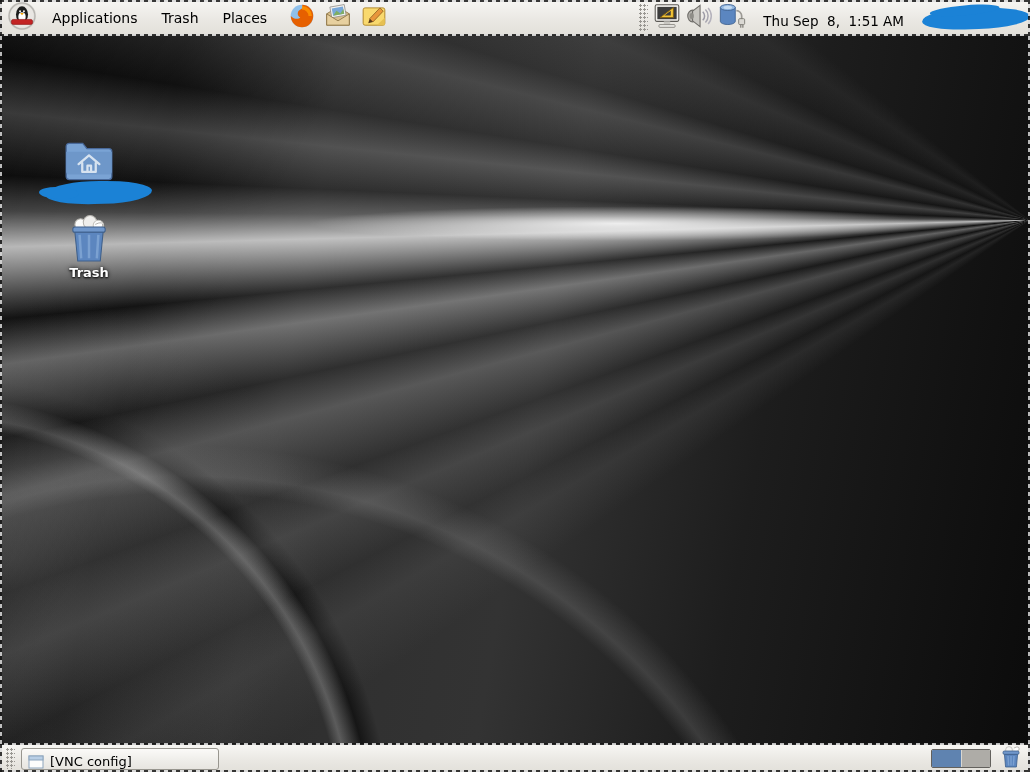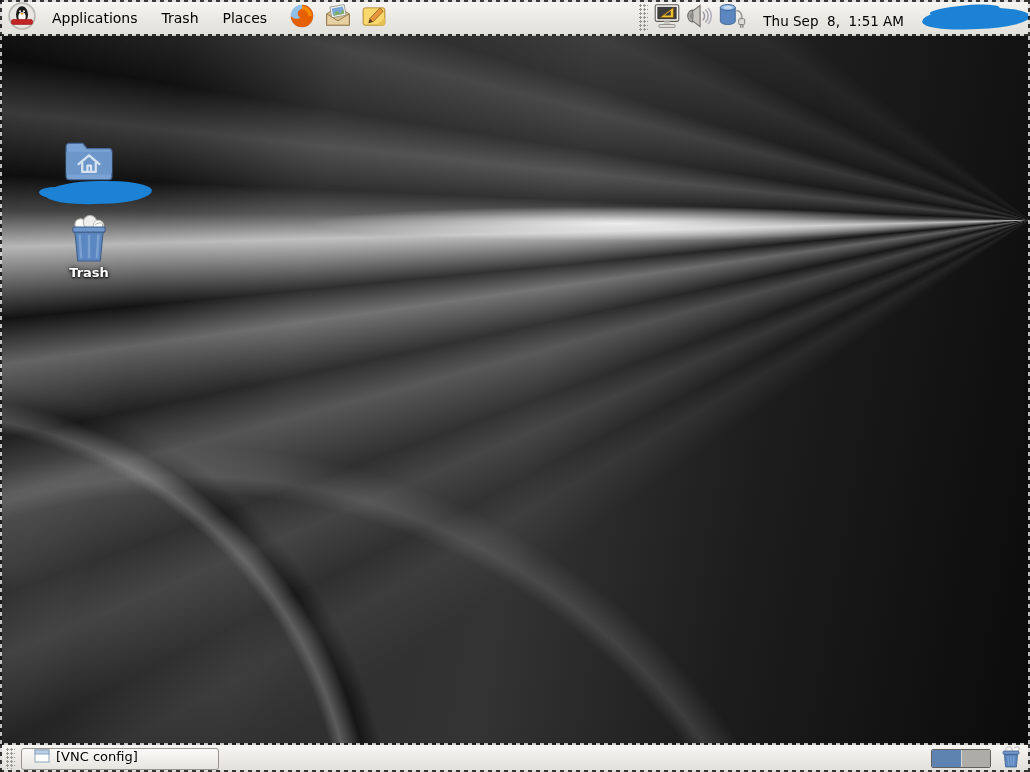--- a/index.html
+++ b/index.html
@@ -66,22 +66,22 @@
       radial-gradient(circle 860px at 18% 152%, rgba(0,0,0,0) 72%, rgba(175,175,175,.20) 74%, rgba(0,0,0,0) 77.5%),
       linear-gradient(100deg, #1a1a1a 0%, #171717 16%, #2e2e2e 30%, #333333 52%, #1d1d1d 72%, #0b0b0b 100%);
   }
 
   .icon-block { position:absolute; left:46px; width:86px; text-align:center; cursor:default; }
   .icon-block .glyph { display:flex; justify-content:center; }
   .icon-label { margin-top:2px; font-size:13px; color:#fff;
     text-shadow:0 1px 2px rgba(0,0,0,.95), 0 0 4px rgba(0,0,0,.8); }
 
   
-  .window-button { display:flex; align-items:flex-start; gap:6px; width:198px; height:22px;
-    margin-left:3px; padding:0 12px; border:1px solid #98968f; border-radius:3px;
+  .window-button { display:flex; align-items:flex-end; gap:6px; width:198px; height:22px;
+    margin-left:3px; padding:0 6px; border:1px solid #98968f; border-radius:3px;
     background:linear-gradient(#fbfaf8,#efeeea 55%,#e7e5e0); font-size:13px;
     font-family:inherit; text-align:left; }
   .window-button span.lbl { overflow:hidden; white-space:nowrap; }
   .ws-switcher { display:flex; width:60px; height:19px; border:1px solid #63615d;
     border-radius:2px; overflow:hidden; margin-right:8px; }
   .ws { flex:1; }
   .ws.active { background:#5f83b0; }
   .ws.inactive { background:#aeaca7; border-left:1px solid #d9d7d2; }
   .trash-applet { width:24px; height:24px; display:flex; align-items:center; justify-content:center; margin-right:4px; }
 </style>

